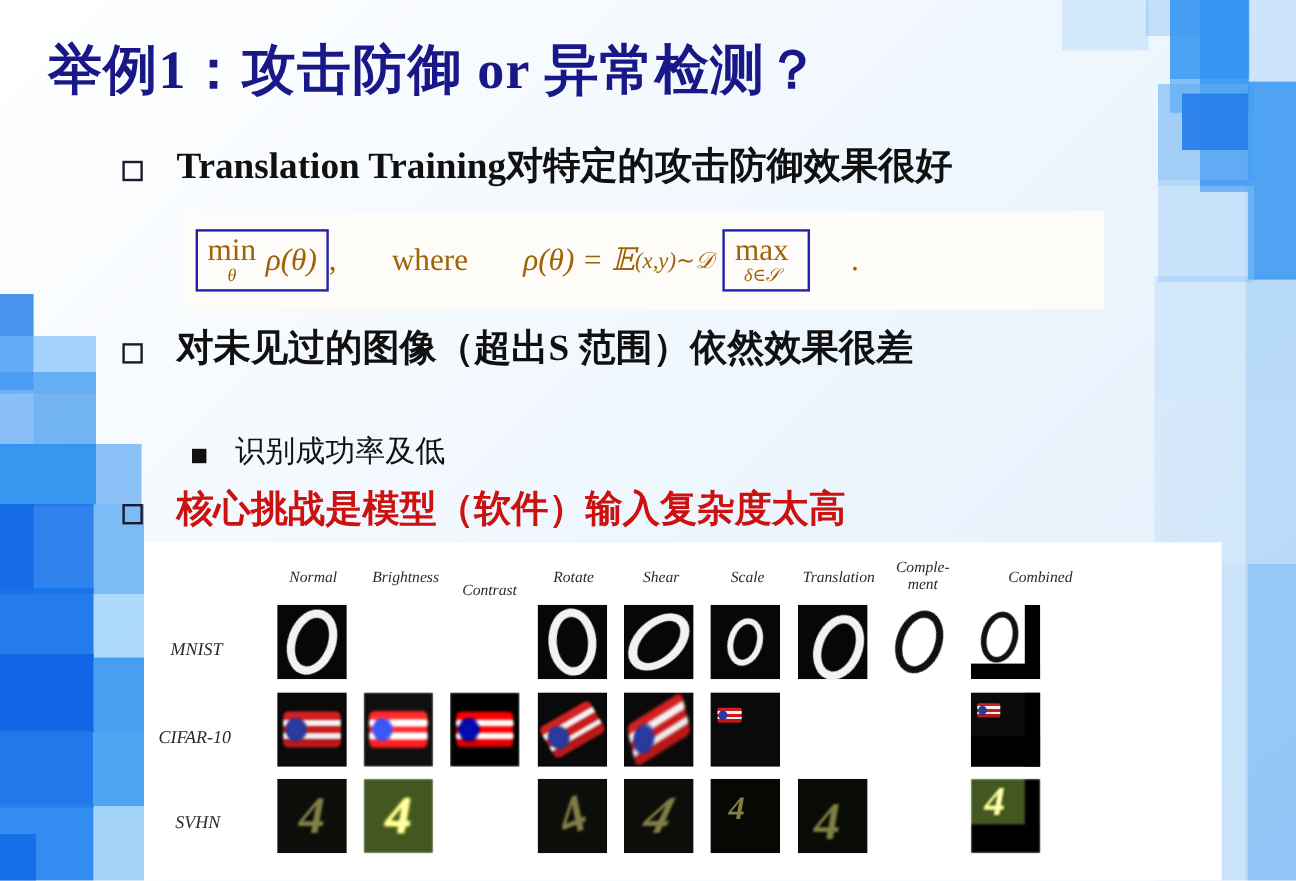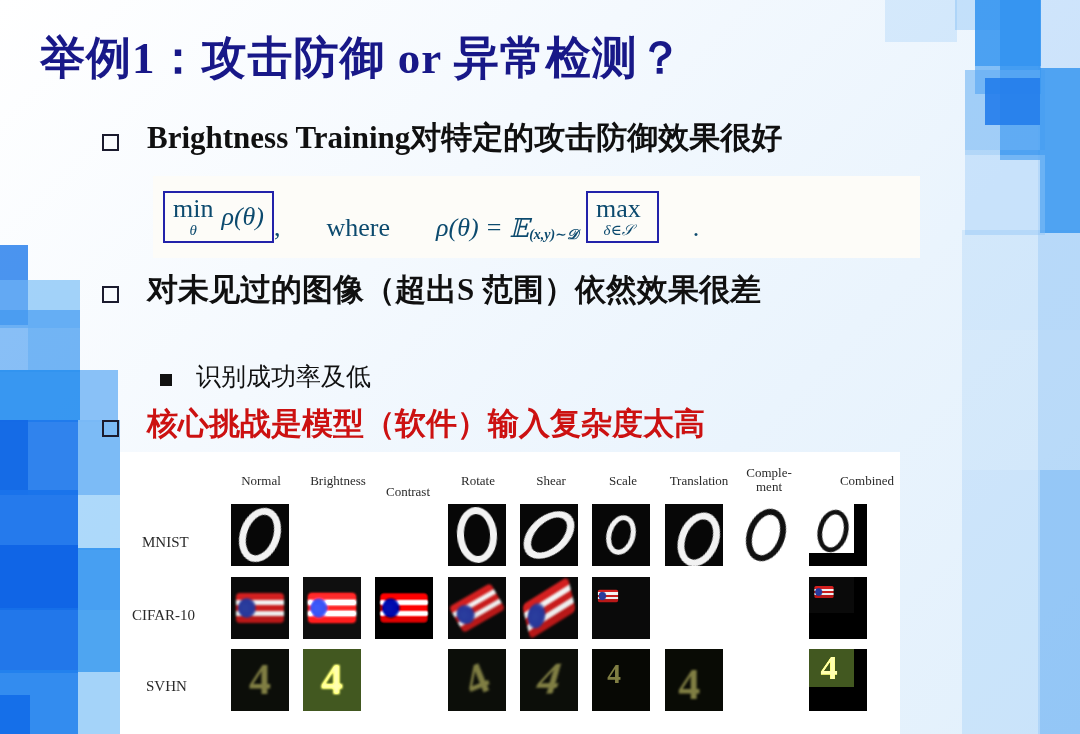--- a/index.html
+++ b/index.html
@@ -88,57 +88,57 @@
   }
   .mathbox {
     border: 2.5px solid #2222aa;
     padding: 3px 8px 3px 8px;
     display: inline-flex;
     align-items: center;
     box-sizing: border-box;
   }
   .mathrow {
     display: flex;
-    align-items: flex-end;
+    align-items: center;
     font-family: "Liberation Serif", "DejaVu Serif", serif;
     font-size: 26px;
-    color: #0c4a6e;
+    color: #a16207;
     padding-left: 10px;
   }
   .op {
     display: inline-flex;
     flex-direction: column;
     align-items: center;
     line-height: 1;
   }
   .op .big { font-size: 26px; }
   .op .sub { font-size: 15px; margin-top: 1px; }
   .ital { font-style: italic; }
   .gap-s { display: inline-block; width: 8px; }
   .gap-m { display: inline-block; width: 34px; }
   .gap-l { display: inline-block; width: 46px; }
   .sub-script {
-    font-size: 14px;
+    font-size: 19px;
     vertical-align: sub;
-    font-weight: bold;
   }
   .blackboard {
     font-family: "DejaVu Serif", serif;
     font-style: italic;
     font-size: 26px;
   }
 
   
   #figure {
     position: absolute;
     left: 120px;
     top: 452px;
-    width: 780px;
+    width: 898px;
     height: 282px;
     background: #ffffff;
+    font-style: italic;
   }
   #fig-grid {
     position: relative;
     width: 100%;
     height: 100%;
   }
   .col-head {
     position: absolute;
     font-size: 13px;
     color: #2a2a2a;
@@ -284,21 +284,21 @@
   <div class="deco" style="left:0;top:608px;width:78px;height:65px;background:rgba(22,112,233,0.95);"></div>
   <div class="deco" style="left:78px;top:610px;width:42px;height:62px;background:rgba(60,155,240,0.90);"></div>
   <div class="deco" style="left:0;top:670px;width:78px;height:64px;background:rgba(35,130,238,0.92);"></div>
   <div class="deco" style="left:78px;top:672px;width:42px;height:62px;background:rgba(150,205,248,0.85);"></div>
   <div class="deco" style="left:0;top:695px;width:30px;height:39px;background:rgba(20,110,232,0.95);"></div>
 
   <div id="title">举例1：攻击防御 or 异常检测？</div>
 
   <div class="bullet-row" style="left:102px;top:120px;">
     <div class="marker-hollow"></div>
-    <div class="bullet-text">Brightness Training对特定的攻击防御效果很好</div>
+    <div class="bullet-text">Translation Training对特定的攻击防御效果很好</div>
   </div>
 
   <div id="formula-panel">
     <div class="mathrow">
 
       <span class="mathbox">
         <span class="op">
           <span class="big">min</span>
           <span class="sub ital">θ</span>
         </span>

